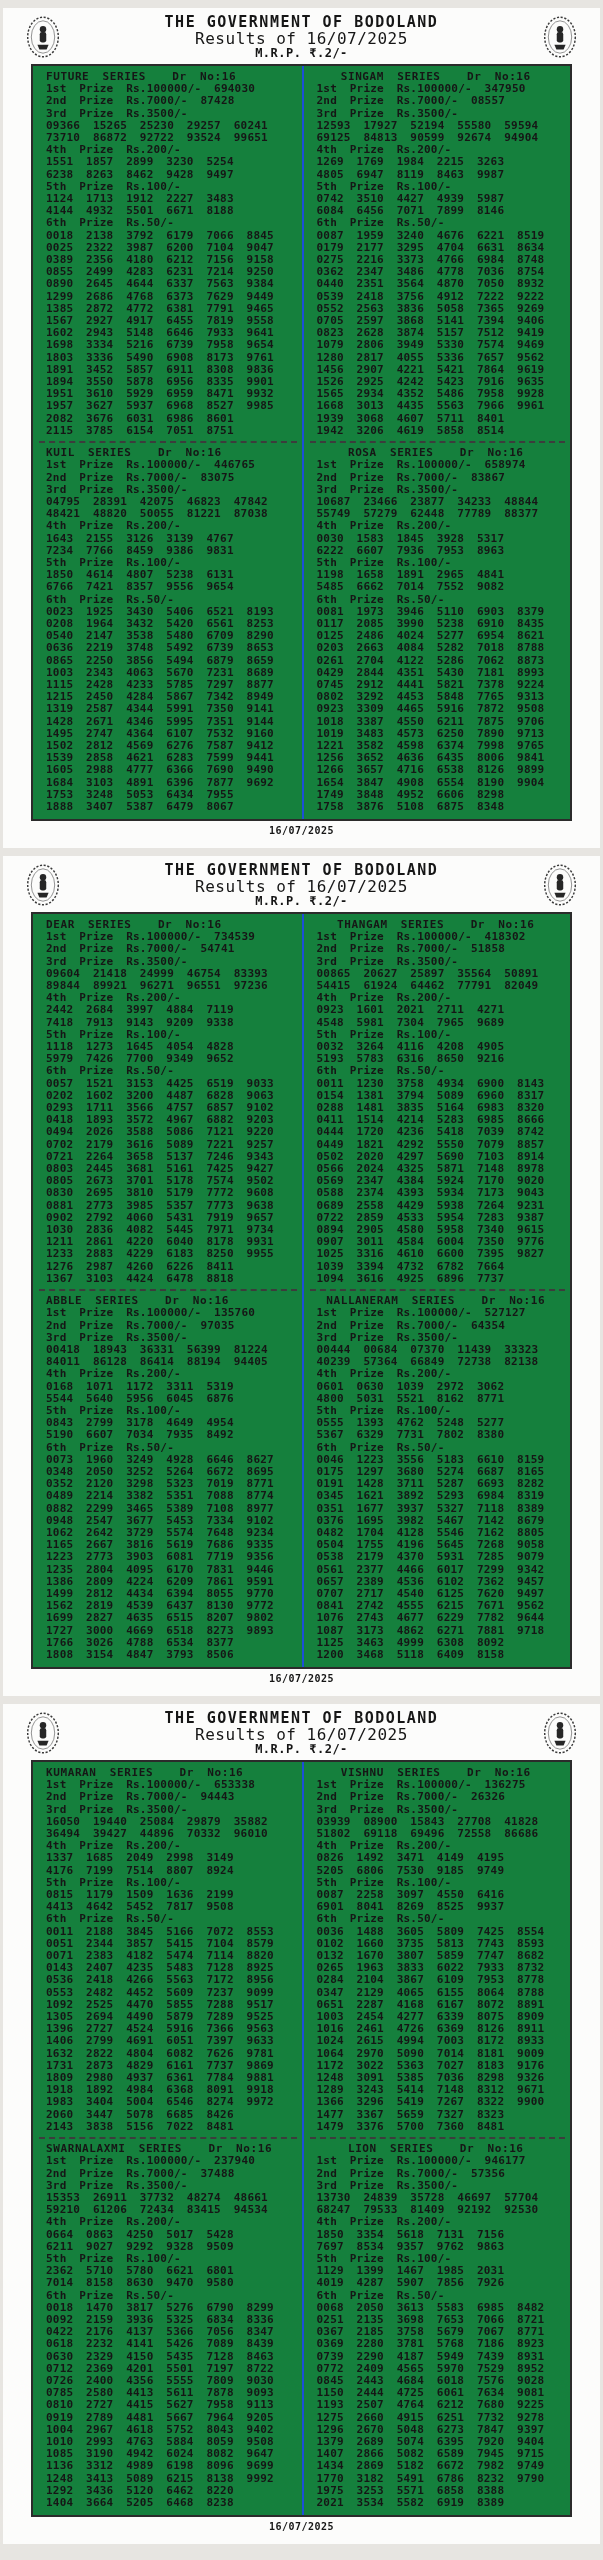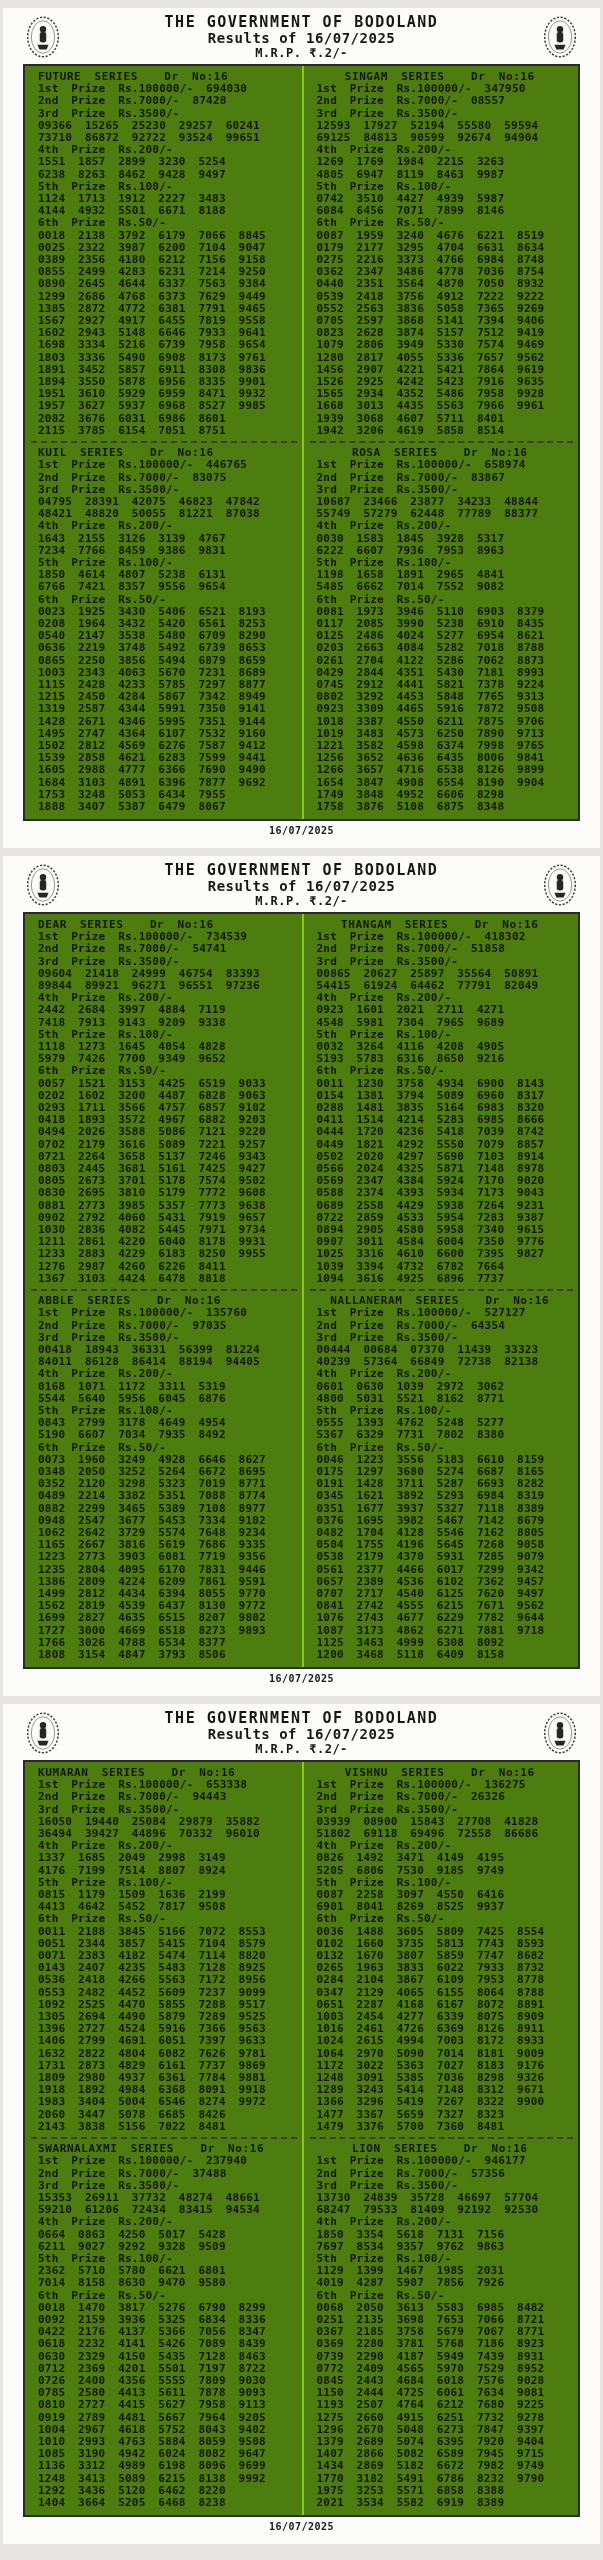--- a/index.html
+++ b/index.html
@@ -19,35 +19,35 @@
     overflow:hidden;
   }
   .panel-header{
     display:flex;
     align-items:center;
     justify-content:space-between;
     padding:1px 14px 3px 14px;
   }
   .head-center{flex:1;text-align:center;}
   .head-title{font-size:15px;font-weight:bold;letter-spacing:1.5px;line-height:18px;}
-  .head-sub{font-size:14px;font-weight:bold;line-height:15px;letter-spacing:.5px;}
+  .head-sub{font-size:16px;font-weight:normal;line-height:15px;letter-spacing:.5px;}
   .head-mrp{font-size:12px;font-weight:bold;line-height:15px;letter-spacing:.5px;}
   .emblem{width:36px;height:46px;flex:0 0 36px;}
   .resultbox{
     border:2px solid #2b2b2b;
-    background:#4d7c0f;
+    background:#15803d;
     display:flex;
-    margin:0 12px;
+    margin:0 20px;
   }
   .col{
     width:50%;
     box-sizing:border-box;
     padding:5px 3px 6px 13px;
   }
-  .col.right{border-left:2px solid #84cc16;}
+  .col.right{border-left:2px solid #1d4ed8;}
   .line{
     font-size:11px;
     font-weight:bold;
     line-height:12.2px;
     white-space:nowrap;
     word-spacing:6px;
     letter-spacing:.2px;
   }
   .line.title{letter-spacing:.6px;}
   .line.title.center{text-align:center;padding-right:12px;}

